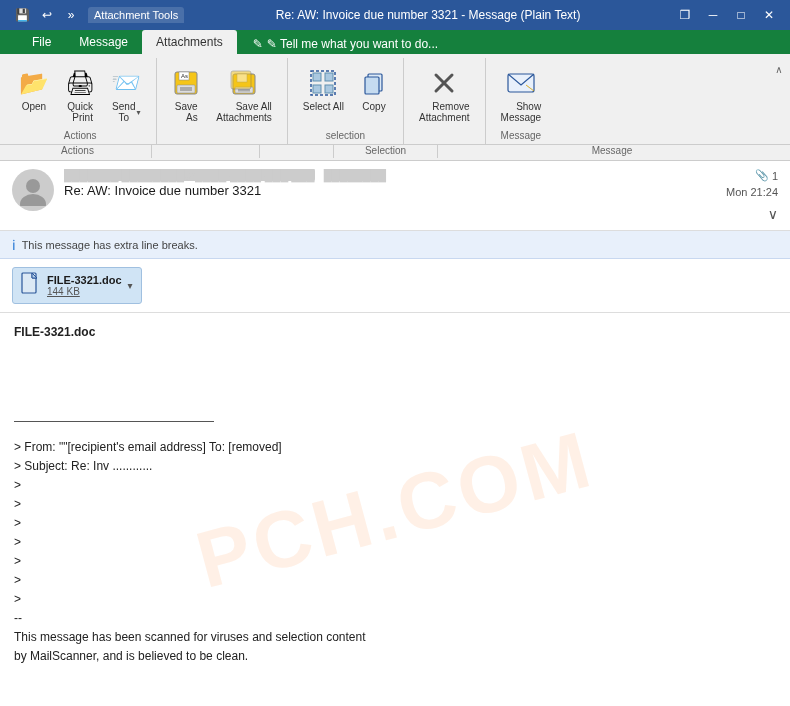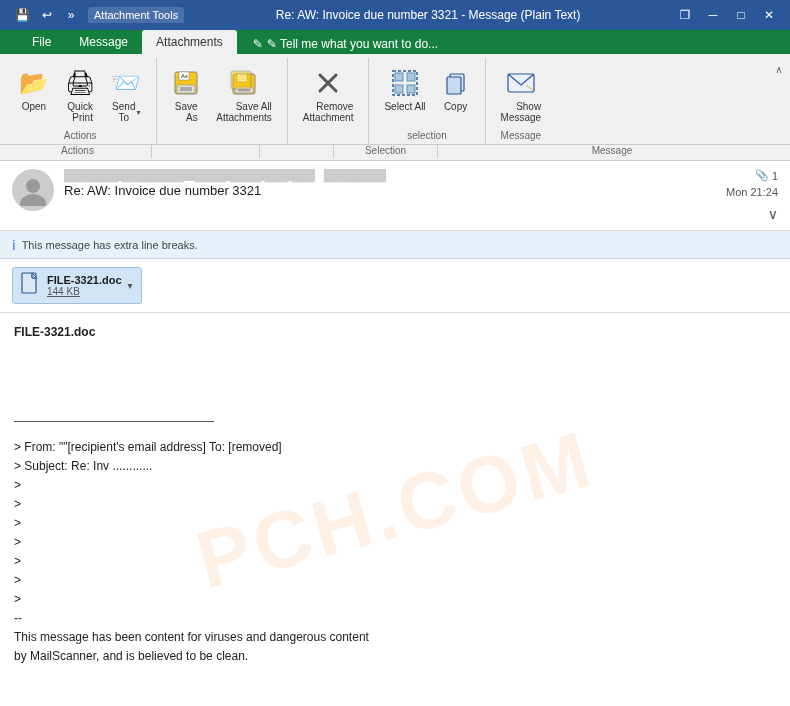--- a/index.html
+++ b/index.html
@@ -453,35 +453,20 @@
           </span>
           <span class="label">Save All<br>Attachments</span>
         </button>
       </div>
       <div class="ribbon-group-label"></div>
     </div>
 
     <div class="ribbon-group">
       <div class="ribbon-buttons">
         <button class="ribbon-btn">
-          <span class="icon" style="font-size:24px;height:32px;display:flex;align-items:center;">
-            <svg width="28" height="28" viewBox="0 0 28 28">
-              <line x1="6" y1="6" x2="22" y2="22" stroke="#555" stroke-width="3" stroke-linecap="round"></line>
-              <line x1="22" y1="6" x2="6" y2="22" stroke="#555" stroke-width="3" stroke-linecap="round"></line>
-            </svg>
-          </span>
-          <span class="label">Remove<br>Attachment</span>
-        </button>
-      </div>
-      <div class="ribbon-group-label"></div>
-    </div>
-
-    <div class="ribbon-group">
-      <div class="ribbon-buttons">
-        <button class="ribbon-btn">
           <span class="icon" style="font-size:22px;height:32px;display:flex;align-items:center;">
             <svg width="28" height="28" viewBox="0 0 28 28">
               <rect x="4" y="4" width="8" height="8" fill="#aac8e0" stroke="#6090b0" stroke-width="1"></rect>
               <rect x="16" y="4" width="8" height="8" fill="#aac8e0" stroke="#6090b0" stroke-width="1"></rect>
               <rect x="4" y="16" width="8" height="8" fill="#aac8e0" stroke="#6090b0" stroke-width="1"></rect>
               <rect x="16" y="16" width="8" height="8" fill="#aac8e0" stroke="#6090b0" stroke-width="1"></rect>
               <rect x="2" y="2" width="24" height="24" fill="none" stroke="#2b579a" stroke-width="1.5" stroke-dasharray="3,2"></rect>
             </svg>
           </span>
           <span class="label">Select
@@ -491,20 +476,35 @@
           <span class="icon" style="font-size:22px;height:32px;display:flex;align-items:center;">
             <svg width="28" height="28" viewBox="0 0 28 28">
               <rect x="8" y="5" width="14" height="17" rx="1" fill="#dce9f5" stroke="#2b579a" stroke-width="1.2"></rect>
               <rect x="5" y="8" width="14" height="17" rx="1" fill="#c5dbf0" stroke="#2b579a" stroke-width="1.2"></rect>
             </svg>
           </span>
           <span class="label">Copy</span>
         </button>
       </div>
       <div class="ribbon-group-label">selection</div>
+    </div>
+
+    <div class="ribbon-group">
+      <div class="ribbon-buttons">
+        <button class="ribbon-btn">
+          <span class="icon" style="font-size:24px;height:32px;display:flex;align-items:center;">
+            <svg width="28" height="28" viewBox="0 0 28 28">
+              <line x1="6" y1="6" x2="22" y2="22" stroke="#555" stroke-width="3" stroke-linecap="round"></line>
+              <line x1="22" y1="6" x2="6" y2="22" stroke="#555" stroke-width="3" stroke-linecap="round"></line>
+            </svg>
+          </span>
+          <span class="label">Remove<br>Attachment</span>
+        </button>
+      </div>
+      <div class="ribbon-group-label"></div>
     </div>
 
     <div class="ribbon-group" style="border-right:none;">
       <div class="ribbon-buttons">
         <button class="ribbon-btn">
           <span class="icon" style="font-size:22px;height:32px;display:flex;align-items:center;">
             <svg width="30" height="28" viewBox="0 0 30 28">
               <rect x="2" y="5" width="26" height="18" rx="2" fill="#e8f0fb" stroke="#2b579a" stroke-width="1.2"></rect>
               <polyline points="2,5 15,16 28,5" fill="none" stroke="#2b579a" stroke-width="1.2"></polyline>
               <polygon points="20,16 28,22 28,22" fill="#f5c518" stroke="#d4a000" stroke-width="0.5"></polygon>
@@ -588,17 +588,17 @@
       <div class="quote-line">&gt; From: ""[recipient's email address] To: [removed]</div>
       <div class="quote-line">&gt; Subject: Re: Inv ............</div>
       <div class="quote-line">&gt;</div>
       <div class="quote-line">&gt;</div>
       <div class="quote-line">&gt;</div>
       <div class="quote-line">&gt;</div>
       <div class="quote-line">&gt;</div>
       <div class="quote-line">&gt;</div>
       <div class="quote-line">&gt;</div>
       <div class="quote-line">--</div>
-      <div class="quote-line">This message has been content for viruses and dangerous content</div>
+      <div class="quote-line">This message has been scanned for viruses and selection content</div>
       <div class="quote-line">by MailScanner, and is believed to be clean.</div>
     </div>
   </div>
 </div>
 
 </body></html>

